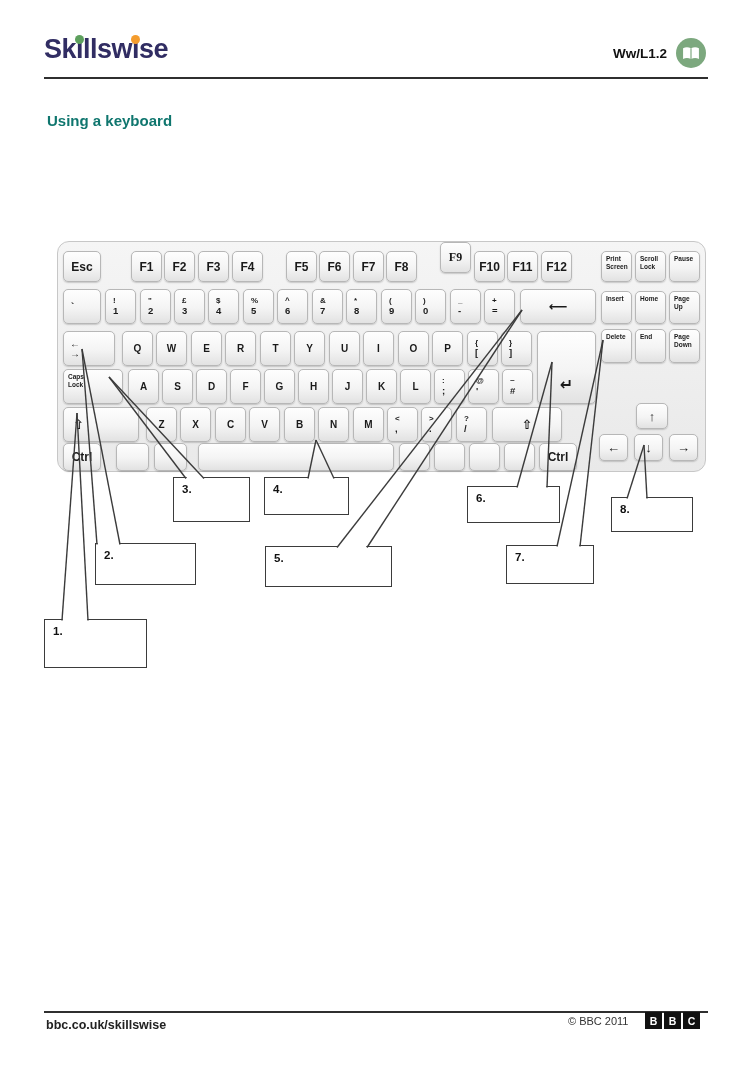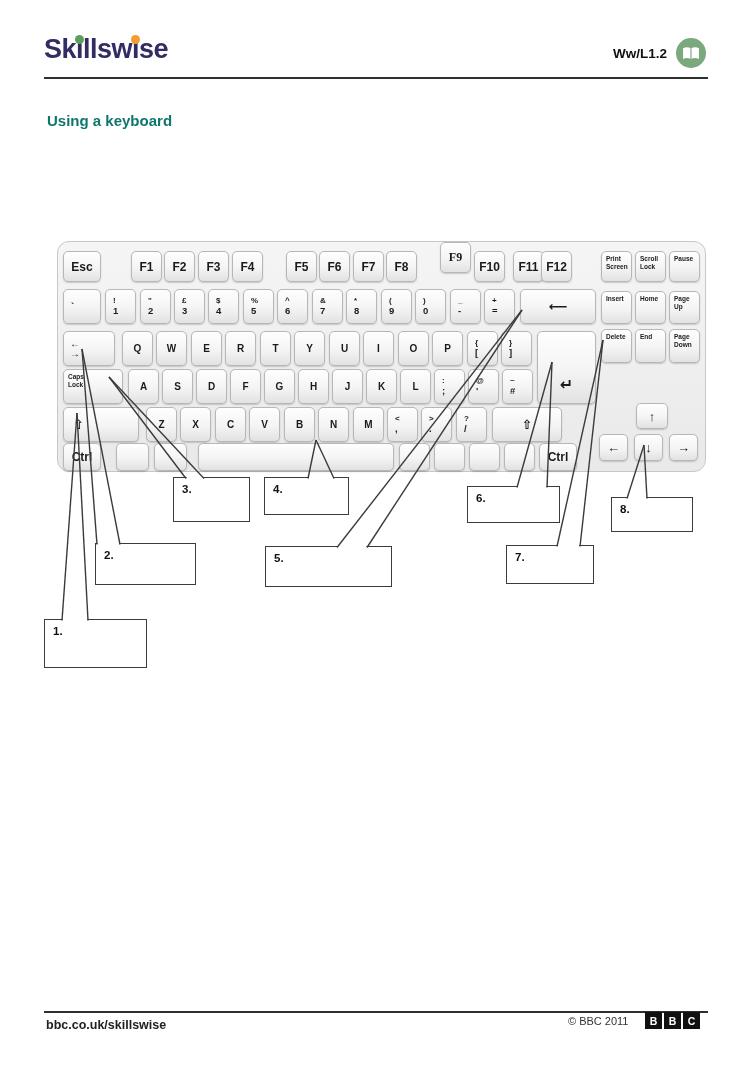--- a/index.html
+++ b/index.html
@@ -79,21 +79,21 @@
       <div class="key lab" style="left: 73px; top: 9px; width: 31px; height: 31px;">F1</div>
       <div class="key lab" style="left: 106px; top: 9px; width: 31px; height: 31px;">F2</div>
       <div class="key lab" style="left: 140px; top: 9px; width: 31px; height: 31px;">F3</div>
       <div class="key lab" style="left: 174px; top: 9px; width: 31px; height: 31px;">F4</div>
       <div class="key lab" style="left: 228px; top: 9px; width: 31px; height: 31px;">F5</div>
       <div class="key lab" style="left: 261px; top: 9px; width: 31px; height: 31px;">F6</div>
       <div class="key lab" style="left: 295px; top: 9px; width: 31px; height: 31px;">F7</div>
       <div class="key lab" style="left: 328px; top: 9px; width: 31px; height: 31px;">F8</div>
       <div class="key lab" style="left: 382px; top: 0; width: 31px; height: 31px; font-family: Liberation Serif, serif;">F9</div>
       <div class="key lab" style="left: 416px; top: 9px; width: 31px; height: 31px; text-align: right;">F10</div>
-      <div class="key lab" style="left: 449px; top: 9px; width: 31px; height: 31px; margin-left: 6px;">F11</div>
+      <div class="key lab" style="left: 449px; top: 9px; width: 31px; height: 31px;">F11</div>
       <div class="key lab" style="left: 483px; top: 9px; width: 31px; height: 31px;">F12</div>
       <div class="key fn" style="left: 543px; top: 9px; width: 31px; height: 31px;">Print
 Screen</div>
       <div class="key fn" style="left: 577px; top: 9px; width: 31px; height: 31px;">Scroll
 Lock</div>
       <div class="key fn" style="left: 611px; top: 9px; width: 31px; height: 31px;">Pause</div>
       <div class="key sym" style="left: 5px; top: 47px; width: 38px; height: 35px;">
         <span class="tline"></span>
         <span class="bline">`</span>
       </div>

